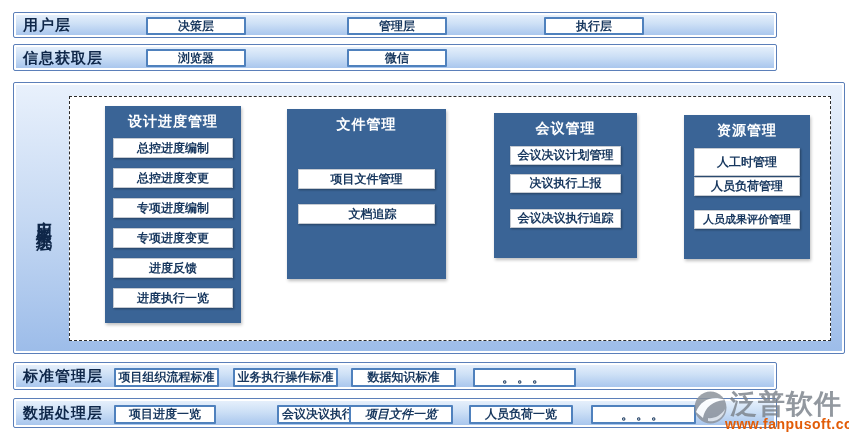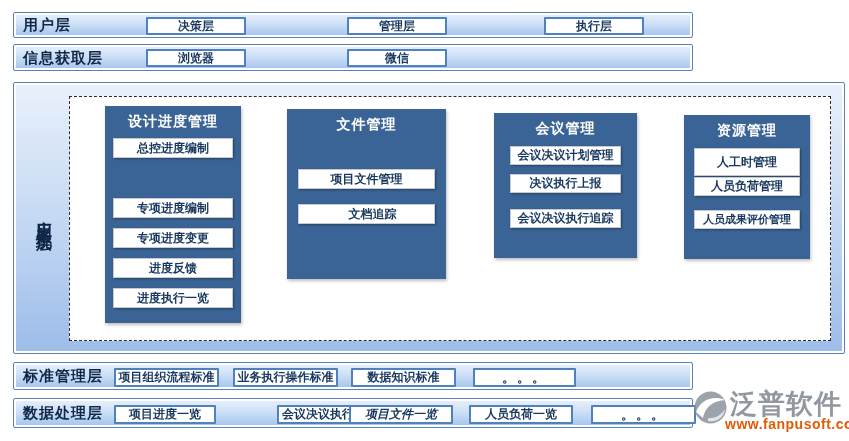--- a/index.html
+++ b/index.html
@@ -1,21 +1,21 @@
 <!DOCTYPE html>
 <html><head>
 <meta charset="utf-8">
 <style>
   * { margin:0; padding:0; box-sizing:border-box; }
   body { background:#ffffff; font-family:"Liberation Sans", sans-serif; }
   .canvas { position:relative; width:849px; height:441px; background:#ffffff; overflow:hidden; }
 
   
   .bar {
-    position:absolute; left:13px; width:680px;
+    position:absolute; left:13px; width:764px;
     background:linear-gradient(180deg,#eaf2fc 0%,#cde0f6 45%,#a3c2ec 100%);
     border:1px solid #5b7fb9; border-radius:2px;
     box-shadow: inset 0 0 0 2px #ffffff;
     padding-left: 44px;
   }
   .bar-label {
     position:absolute; left:9px; top:50%; transform:translateY(-50%);
     font-weight:bold; font-size:15px; color:#0f2749; letter-spacing:1px; white-space:nowrap;
   }
   .wbox {
@@ -89,20 +89,21 @@
     <span class="wbox" style="left:333px;top:4px;width:100px;height:18px;">微信</span>
   </div>
 
   <div class="app">
     <span class="vlabel">应用系统层</span>
     <div class="dashed"></div>
 
     <div class="panel" style="left:91px;top:23px;width:136px;height:217px;">
       <div class="panel-title">设计进度管理</div>
       <div class="pitem" style="left:8px;top:32px;width:120px;height:20px;">总控进度编制</div>
+      <div class="pitem" style="left:8px;top:62px;width:120px;height:20px;">总控进度变更</div>
       <div class="pitem" style="left:8px;top:92px;width:120px;height:20px;">专项进度编制</div>
       <div class="pitem" style="left:8px;top:122px;width:120px;height:20px;">专项进度变更</div>
       <div class="pitem" style="left:8px;top:152px;width:120px;height:20px;">进度反馈</div>
       <div class="pitem" style="left:8px;top:182px;width:120px;height:20px;">进度执行一览</div>
     </div>
 
     <div class="panel" style="left:273px;top:26px;width:159px;height:170px;">
       <div class="panel-title">文件管理</div>
       <div class="pitem" style="left:11px;top:60px;width:137px;height:20px;">项目文件管理</div>
       <div class="pitem" style="left:11px;top:95px;width:137px;height:20px;padding-left:12px;">文档追踪</div>

